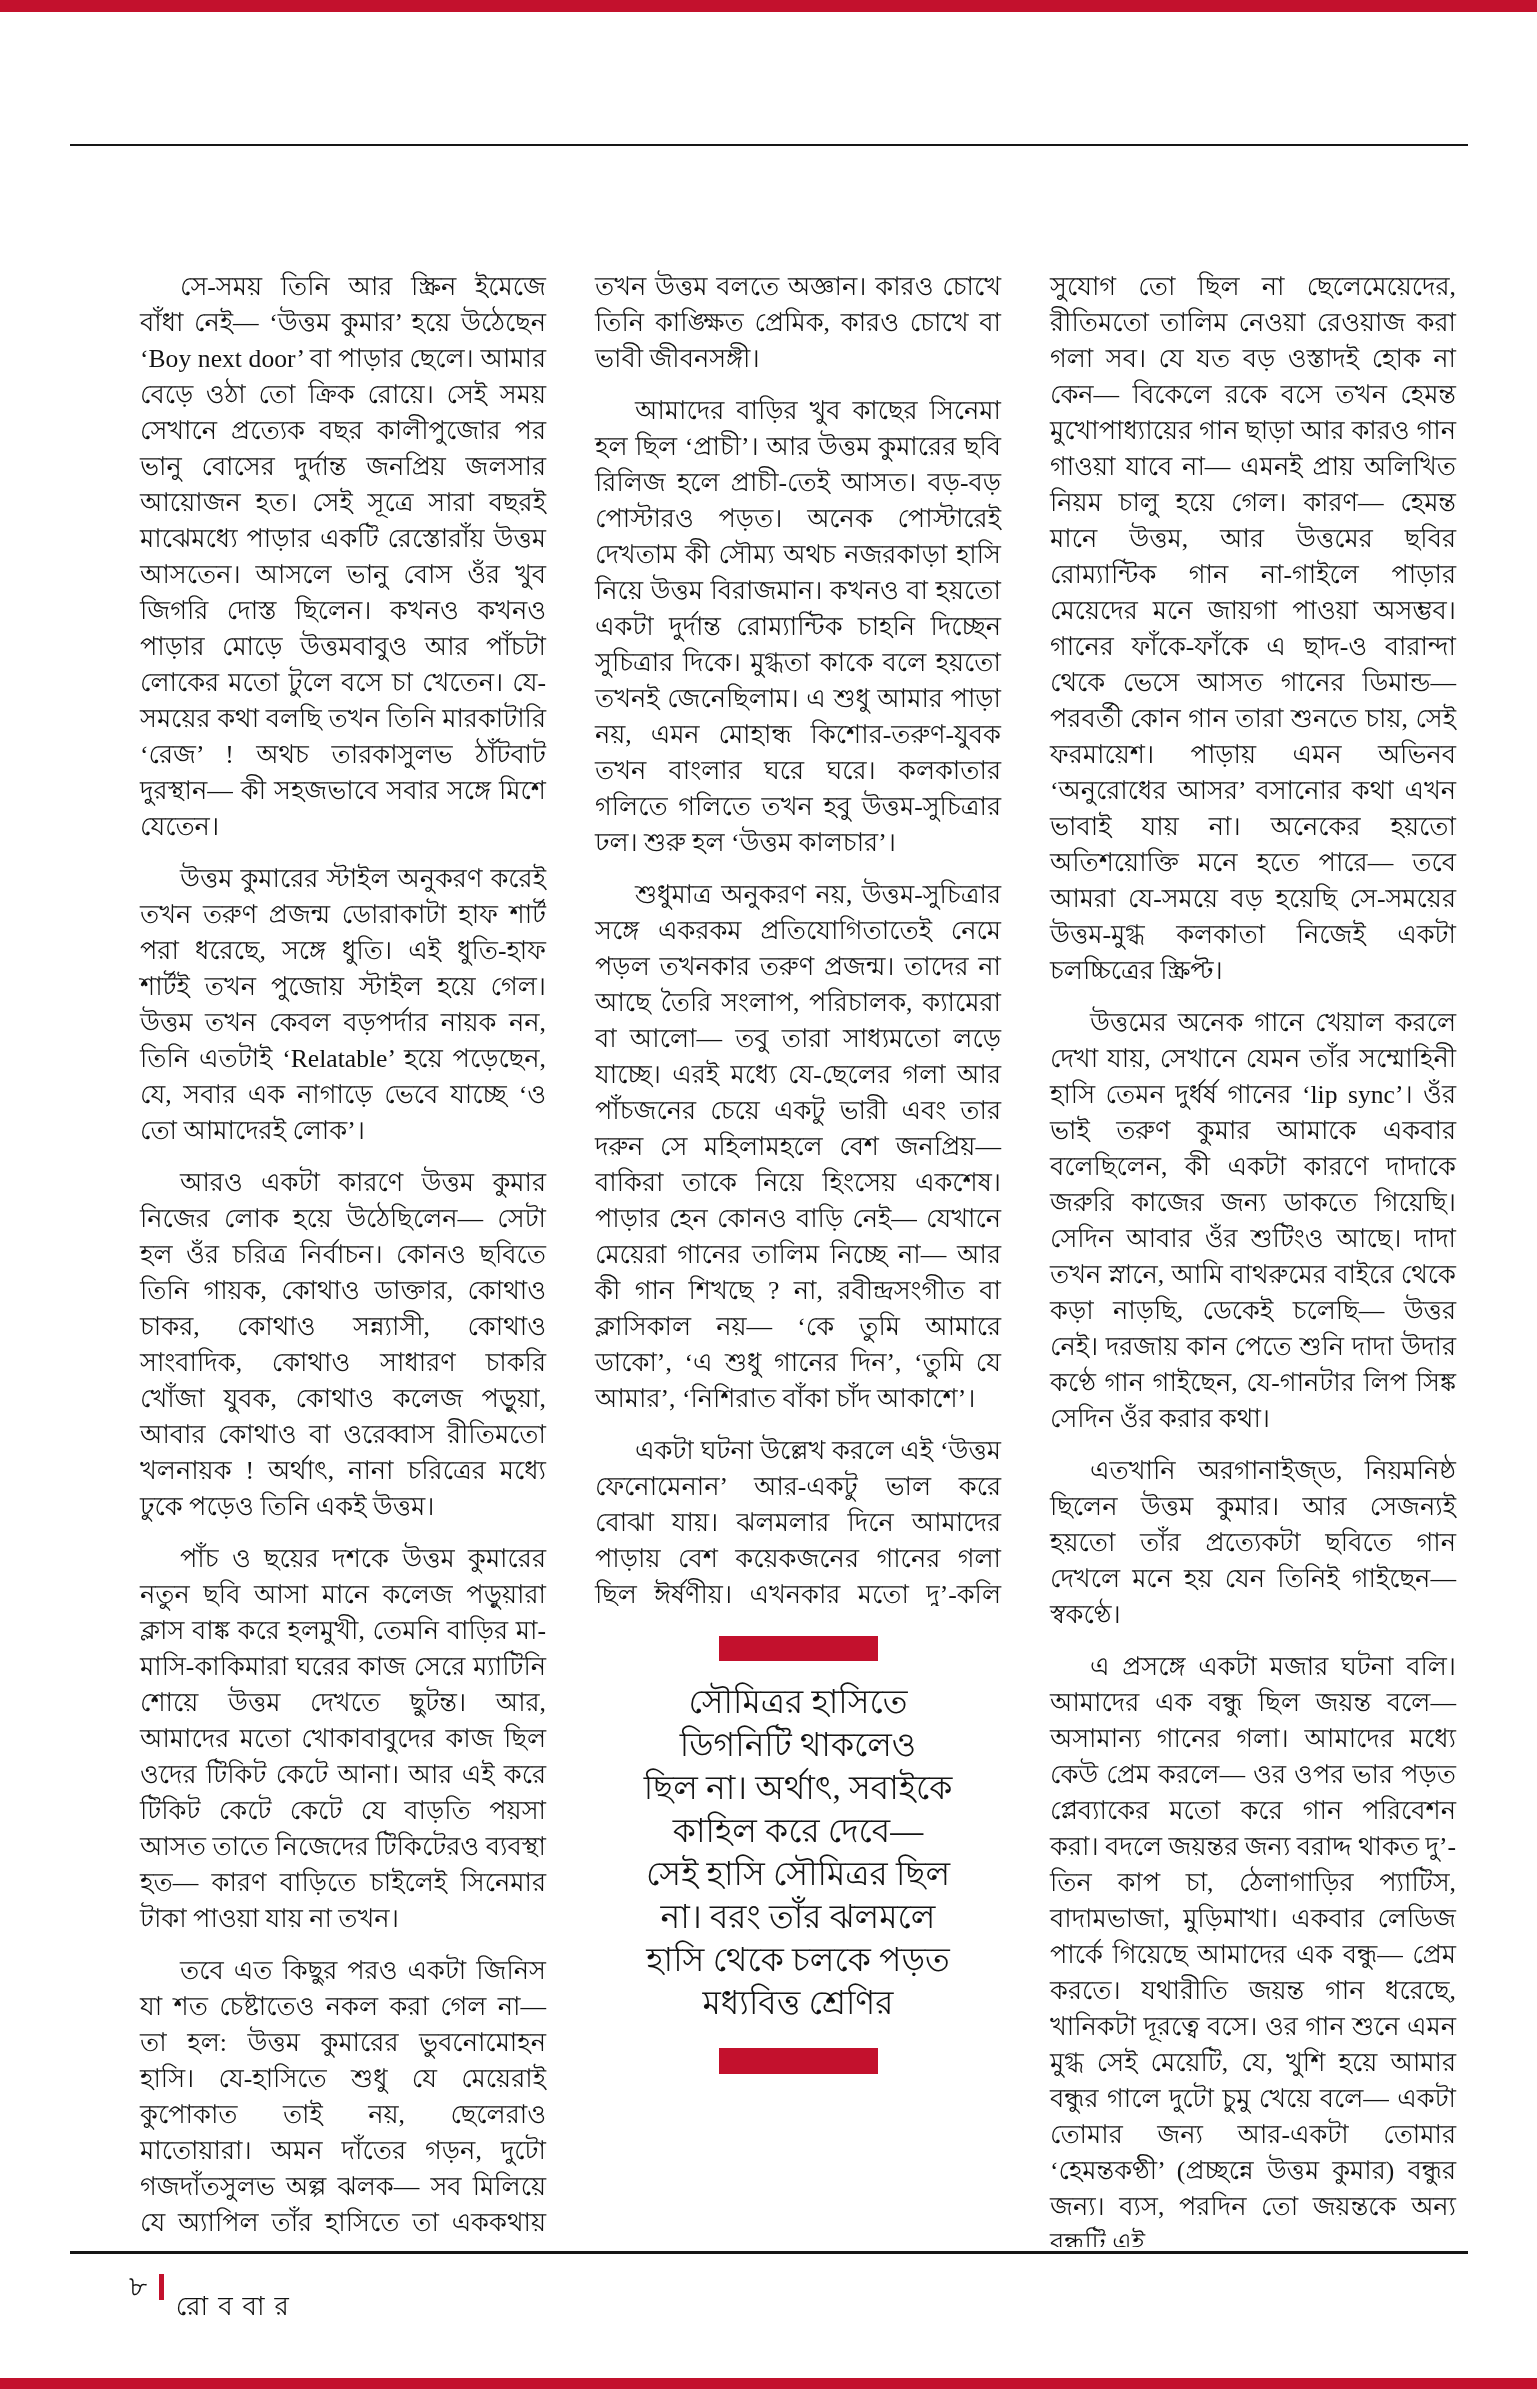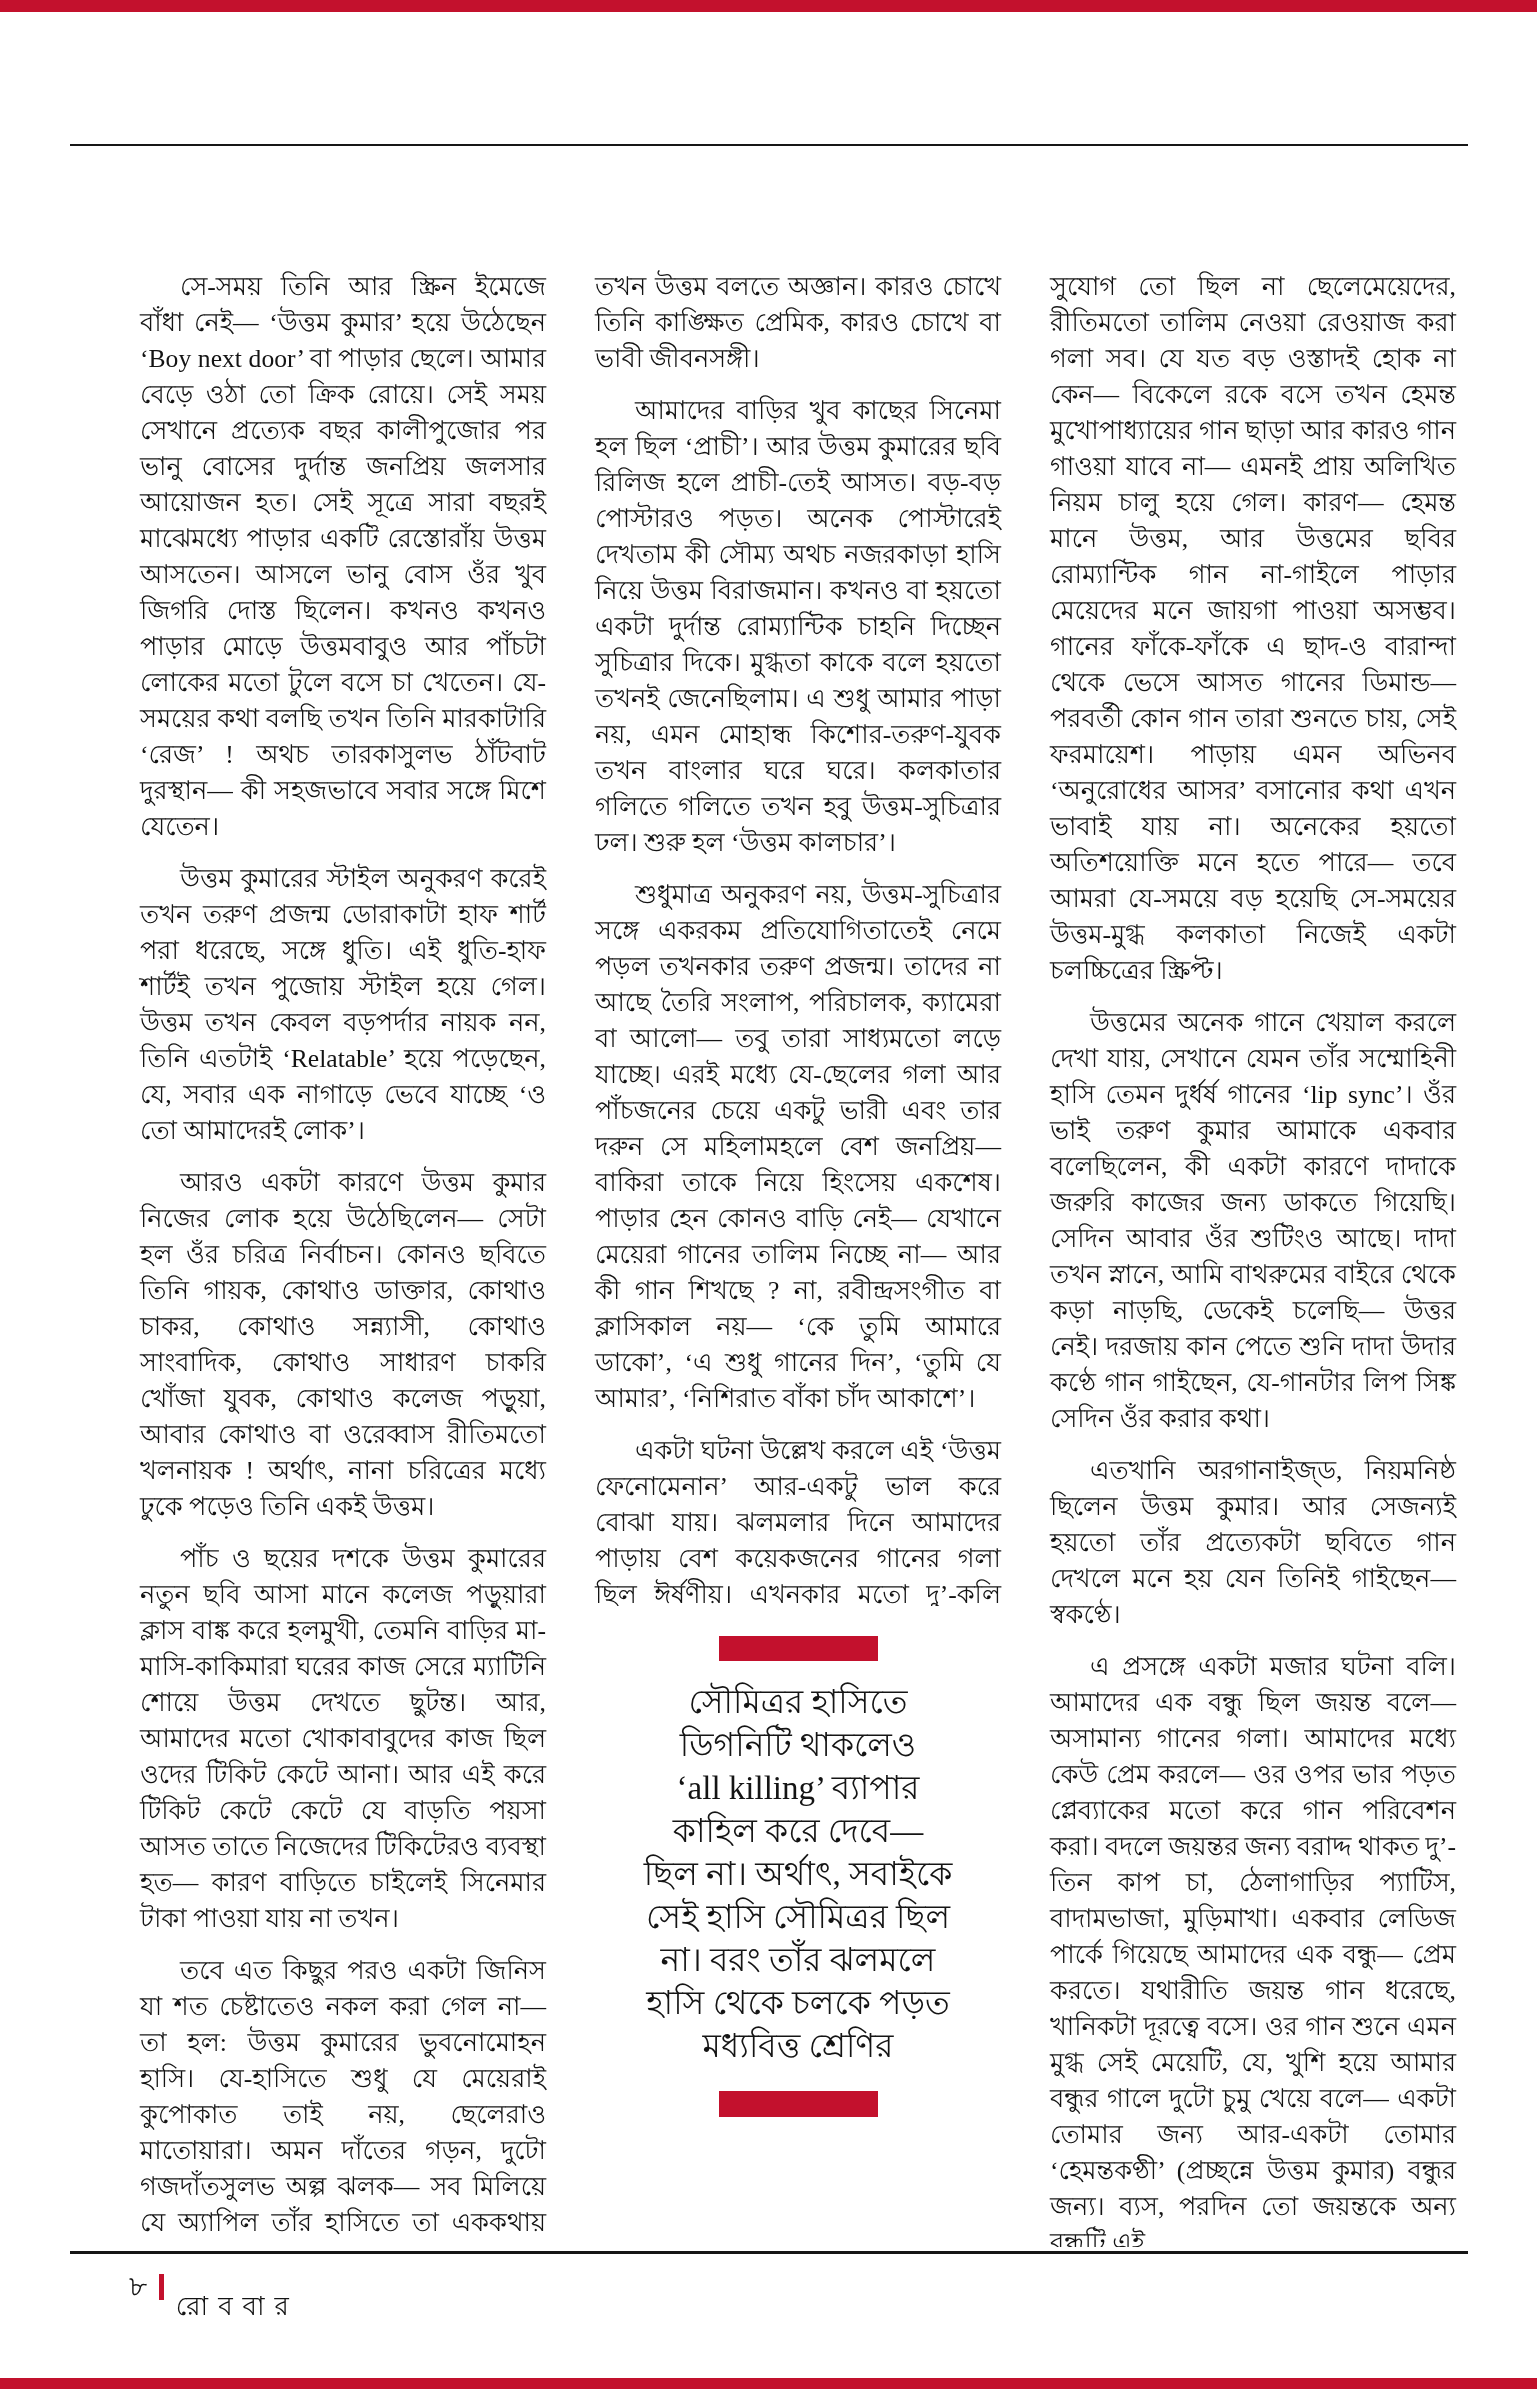--- a/index.html
+++ b/index.html
@@ -69,23 +69,22 @@
         <p class="indent">আমাদের বাড়ির খুব কাছের সিনেমা হল ছিল ‘প্রাচী’। আর উত্তম কুমারের ছবি রিলিজ হলে প্রাচী-তেই আসত। বড়-বড় পোস্টারও পড়ত। অনেক পোস্টারেই দেখতাম কী সৌম্য অথচ নজরকাড়া হাসি নিয়ে উত্তম বিরাজমান। কখনও বা হয়তো একটা দুর্দান্ত রোম্যান্টিক চাহনি দিচ্ছেন সুচিত্রার দিকে। মুগ্ধতা কাকে বলে হয়তো তখনই জেনেছিলাম। এ শুধু আমার পাড়া নয়, এমন মোহান্ধ কিশোর-তরুণ-যুবক তখন বাংলার ঘরে ঘরে। কলকাতার গলিতে গলিতে তখন হবু উত্তম-সুচিত্রার ঢল। শুরু হল ‘উত্তম কালচার’।</p>
         <p class="indent">শুধুমাত্র অনুকরণ নয়, উত্তম-সুচিত্রার সঙ্গে একরকম প্রতিযোগিতাতেই নেমে পড়ল তখনকার তরুণ প্রজন্ম। তাদের না আছে তৈরি সংলাপ, পরিচালক, ক্যামেরা বা আলো— তবু তারা সাধ্যমতো লড়ে যাচ্ছে। এরই মধ্যে যে-ছেলের গলা আর পাঁচজনের চেয়ে একটু ভারী এবং তার দরুন সে মহিলামহলে বেশ জনপ্রিয়— বাকিরা তাকে নিয়ে হিংসেয় একশেষ। পাড়ার হেন কোনও বাড়ি নেই— যেখানে মেয়েরা গানের তালিম নিচ্ছে না— আর কী গান শিখছে ? না, রবীন্দ্রসংগীত বা ক্লাসিকাল নয়— ‘কে তুমি আমারে ডাকো’, ‘এ শুধু গানের দিন’, ‘তুমি যে আমার’, ‘নিশিরাত বাঁকা চাঁদ আকাশে’।</p>
         <p class="indent">একটা ঘটনা উল্লেখ করলে এই ‘উত্তম ফেনোমেনান’ আর-একটু ভাল করে বোঝা যায়। ঝলমলার দিনে আমাদের পাড়ায় বেশ কয়েকজনের গানের গলা ছিল ঈর্ষণীয়। এখনকার মতো দু’-কলি গাইলেই টেলিভিশনে গাওয়ার তখন</p>
       </div>
 
     <div class="pull-quote">
       <div class="quote-bar quote-bar-top"></div>
       <div class="quote-text">
           <div class="ql">সৌমিত্রর হাসিতে</div>
           <div class="ql">ডিগনিটি থাকলেও</div>
-          <div class="ql">‘all killing’ ব্যাপার</div>
+          <div class="ql">ছিল না। অর্থাৎ, সবাইকে</div>
           <div class="ql">কাহিল করে দেবে—</div>
-          <div class="ql">ছিল না। অর্থাৎ, সবাইকে</div>
           <div class="ql">সেই হাসি সৌমিত্রর ছিল</div>
           <div class="ql">না। বরং তাঁর ঝলমলে</div>
           <div class="ql">হাসি থেকে চলকে পড়ত</div>
           <div class="ql">মধ্যবিত্ত শ্রেণির</div>
         </div>
       <div class="quote-bar quote-bar-bottom"></div>
     </div>
   </div>
 
   <div class="col">

